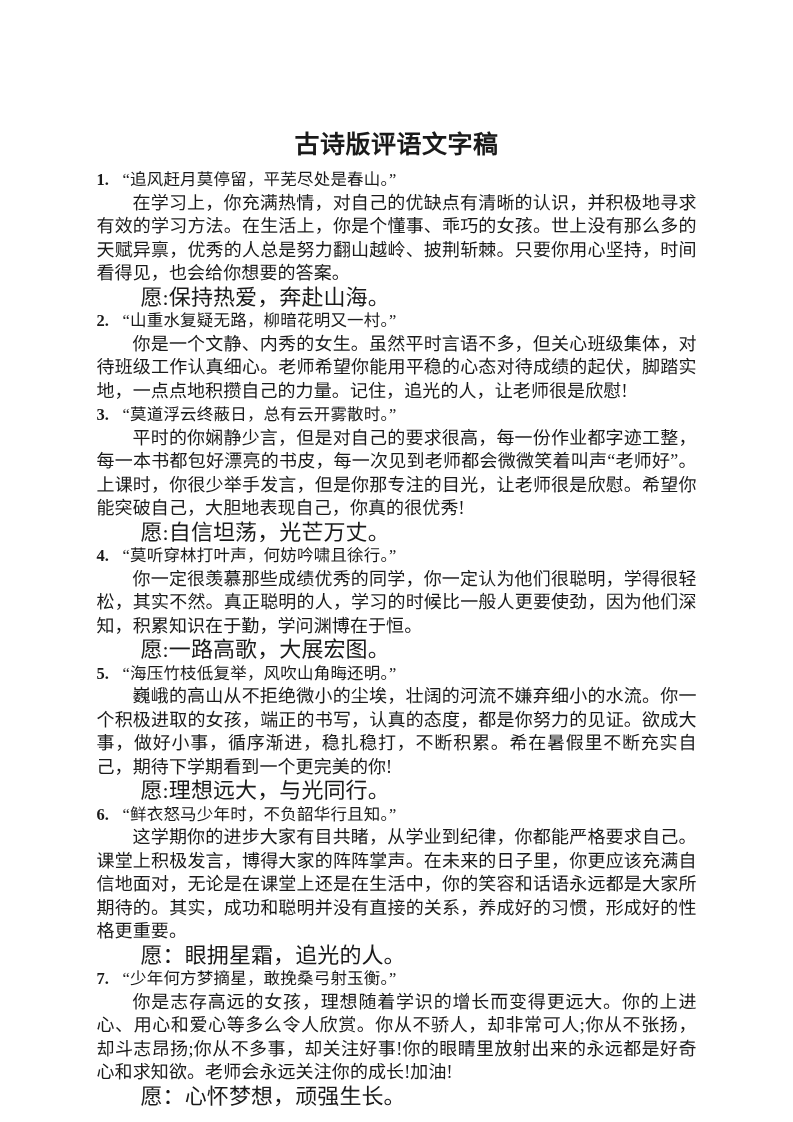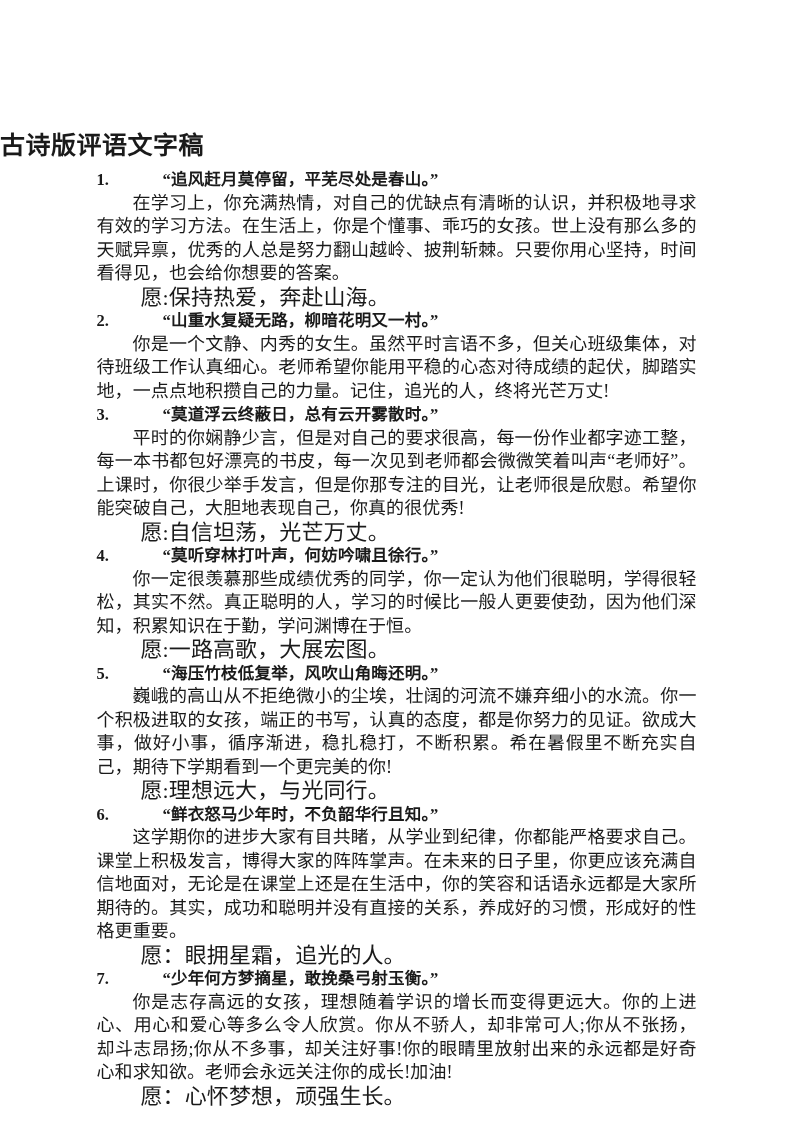--- a/index.html
+++ b/index.html
@@ -20,28 +20,28 @@
     width: 793px;
     height: 1122px;
     box-sizing: border-box;
     background: #ffffff;
   }
   
   .top-spacer {
     height: 128px;
   }
   .doc-title {
-    text-align: left;
+    text-align: center;
     font-size: 25px;
     line-height: 34px;
     font-weight: 700;
     letter-spacing: 0.5px;
     margin: 0 0 6px 0;
     padding: 0;
-    font-family: Liberation Sans, sans-serif;
+    font-family: Liberation Serif, serif;
   }
   .content {
     margin: 0 auto;
     width: 600px;           
     padding: 0;
   }
   .entry {
     margin: 0;
     padding: 0;
   }
@@ -55,23 +55,22 @@
     white-space: nowrap;
   }
   .entry-num {
     flex: 0 0 auto;
     width: 26px;
     font-family: "Liberation Serif", "DejaVu Serif", serif;
     font-weight: 700;
   }
   .entry-quote {
     flex: 1 1 auto;
-    font-weight: 700;
+    font-weight: 400;
     letter-spacing: 0.2px;
-    margin-left: 40px;
   }
   .entry-body {
     font-size: 18px;
     line-height: 23.5px;
     margin: 0;
     text-align: justify;
     text-justify: inter-ideograph;
     text-indent: 2em;
     letter-spacing: 0.1px;
   }
@@ -101,21 +100,21 @@
       </div>
       <p class="entry-body">在学习上，你充满热情，对自己的优缺点有清晰的认识，并积极地寻求有效的学习方法。在生活上，你是个懂事、乖巧的女孩。世上没有那么多的天赋异禀，优秀的人总是努力翻山越岭、披荆斩棘。只要你用心坚持，时间看得见，也会给你想要的答案。</p>
       <p class="entry-wish">愿:保持热爱，奔赴山海。</p>
     </div>
 
     <div class="entry">
       <div class="entry-heading">
         <span class="entry-num">2.</span>
         <span class="entry-quote">“山重水复疑无路，柳暗花明又一村。”</span>
       </div>
-      <p class="entry-body">你是一个文静、内秀的女生。虽然平时言语不多，但关心班级集体，对待班级工作认真细心。老师希望你能用平稳的心态对待成绩的起伏，脚踏实地，一点点地积攒自己的力量。记住，追光的人，终将光芒万丈!</p>
+      <p class="entry-body">你是一个文静、内秀的女生。虽然平时言语不多，但关心班级集体，对待班级工作认真细心。老师希望你能用平稳的心态对待成绩的起伏，脚踏实地，一点点地积攒自己的力量。记住，追光的人，让老师很是欣慰!</p>
     </div>
 
     <div class="entry">
       <div class="entry-heading">
         <span class="entry-num">3.</span>
         <span class="entry-quote">“莫道浮云终蔽日，总有云开雾散时。”</span>
       </div>
       <p class="entry-body">平时的你娴静少言，但是对自己的要求很高，每一份作业都字迹工整，每一本书都包好漂亮的书皮，每一次见到老师都会微微笑着叫声“老师好”。上课时，你很少举手发言，但是你那专注的目光，让老师很是欣慰。希望你能突破自己，大胆地表现自己，你真的很优秀!</p>
       <p class="entry-wish">愿:自信坦荡，光芒万丈。</p>
     </div>

